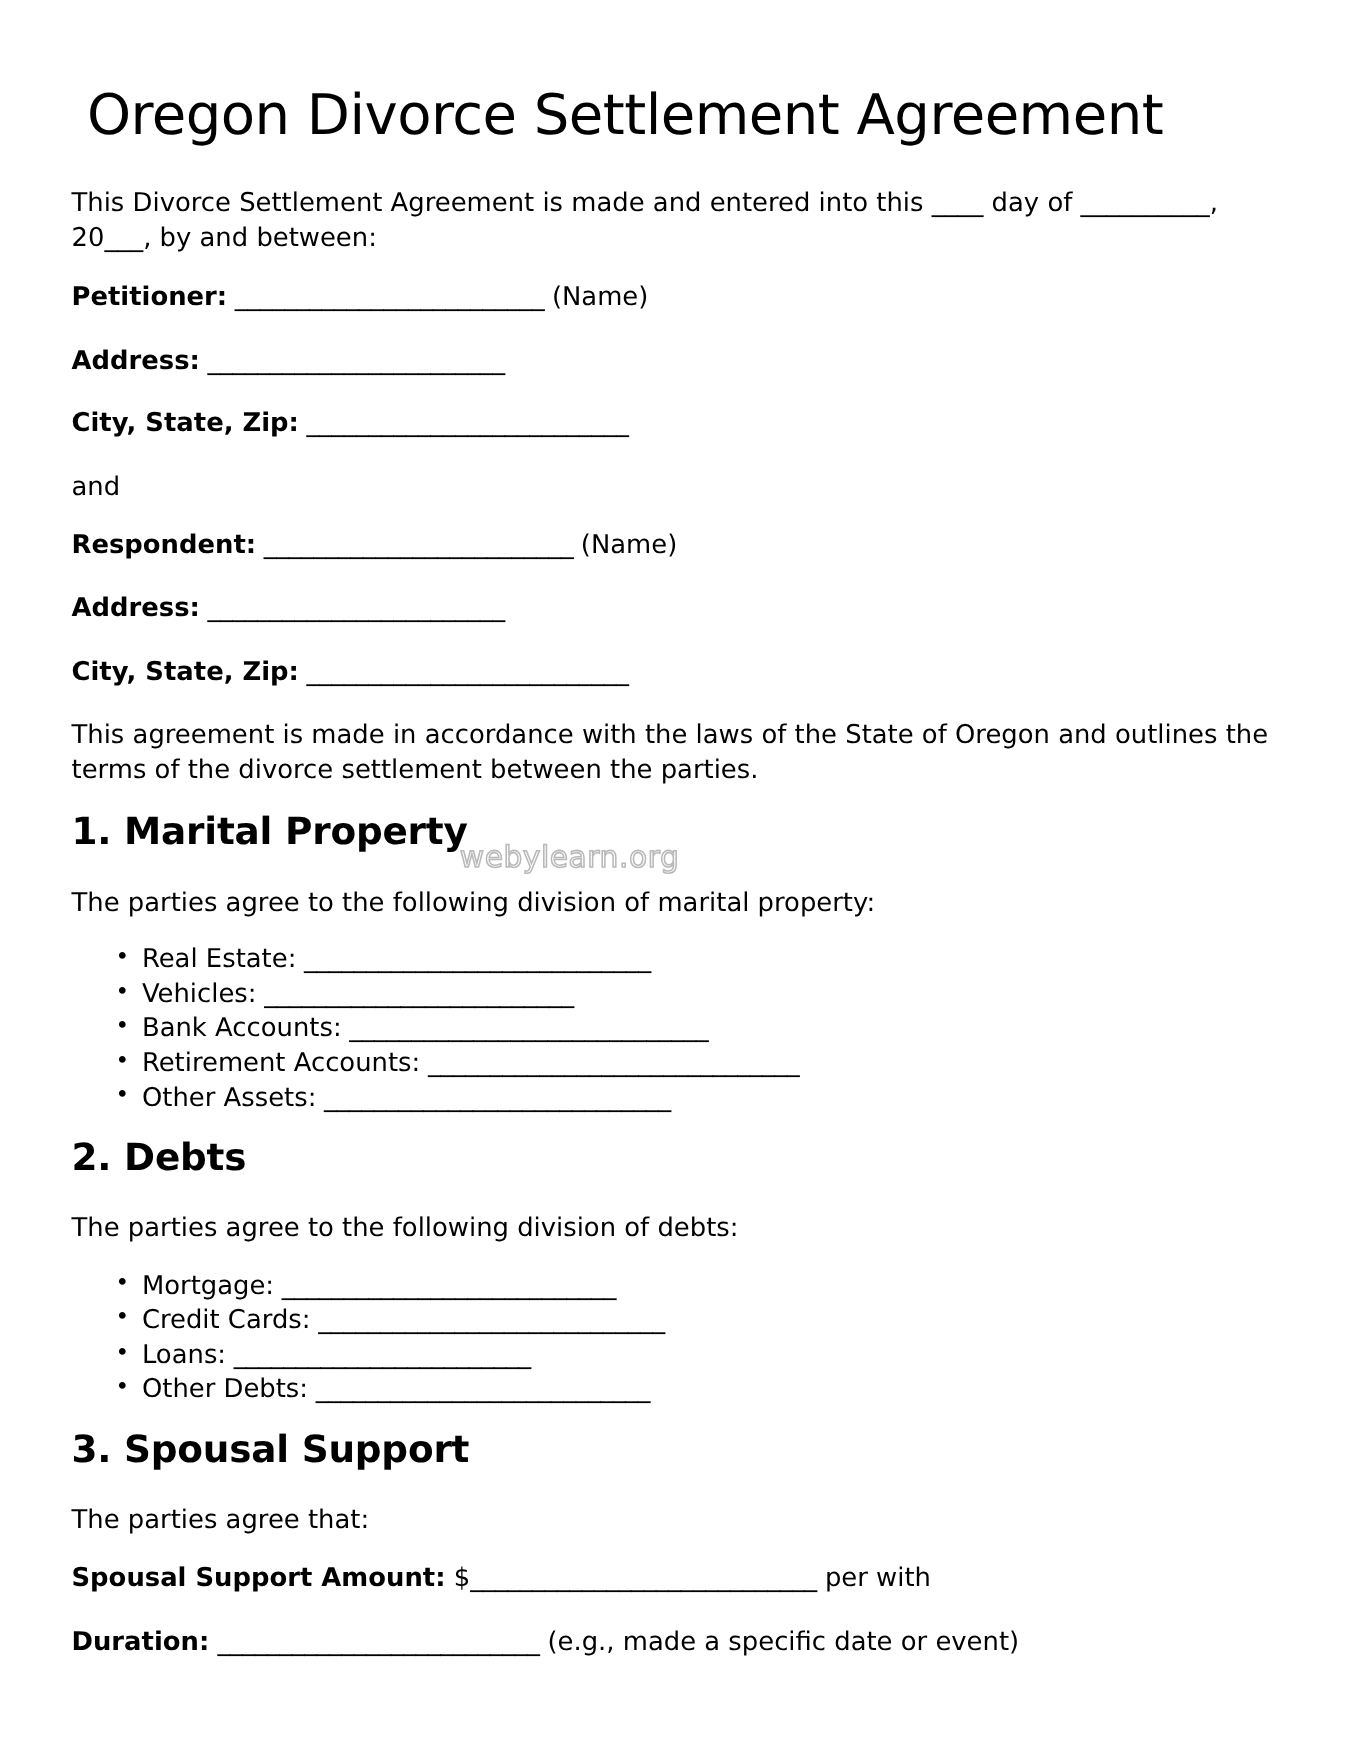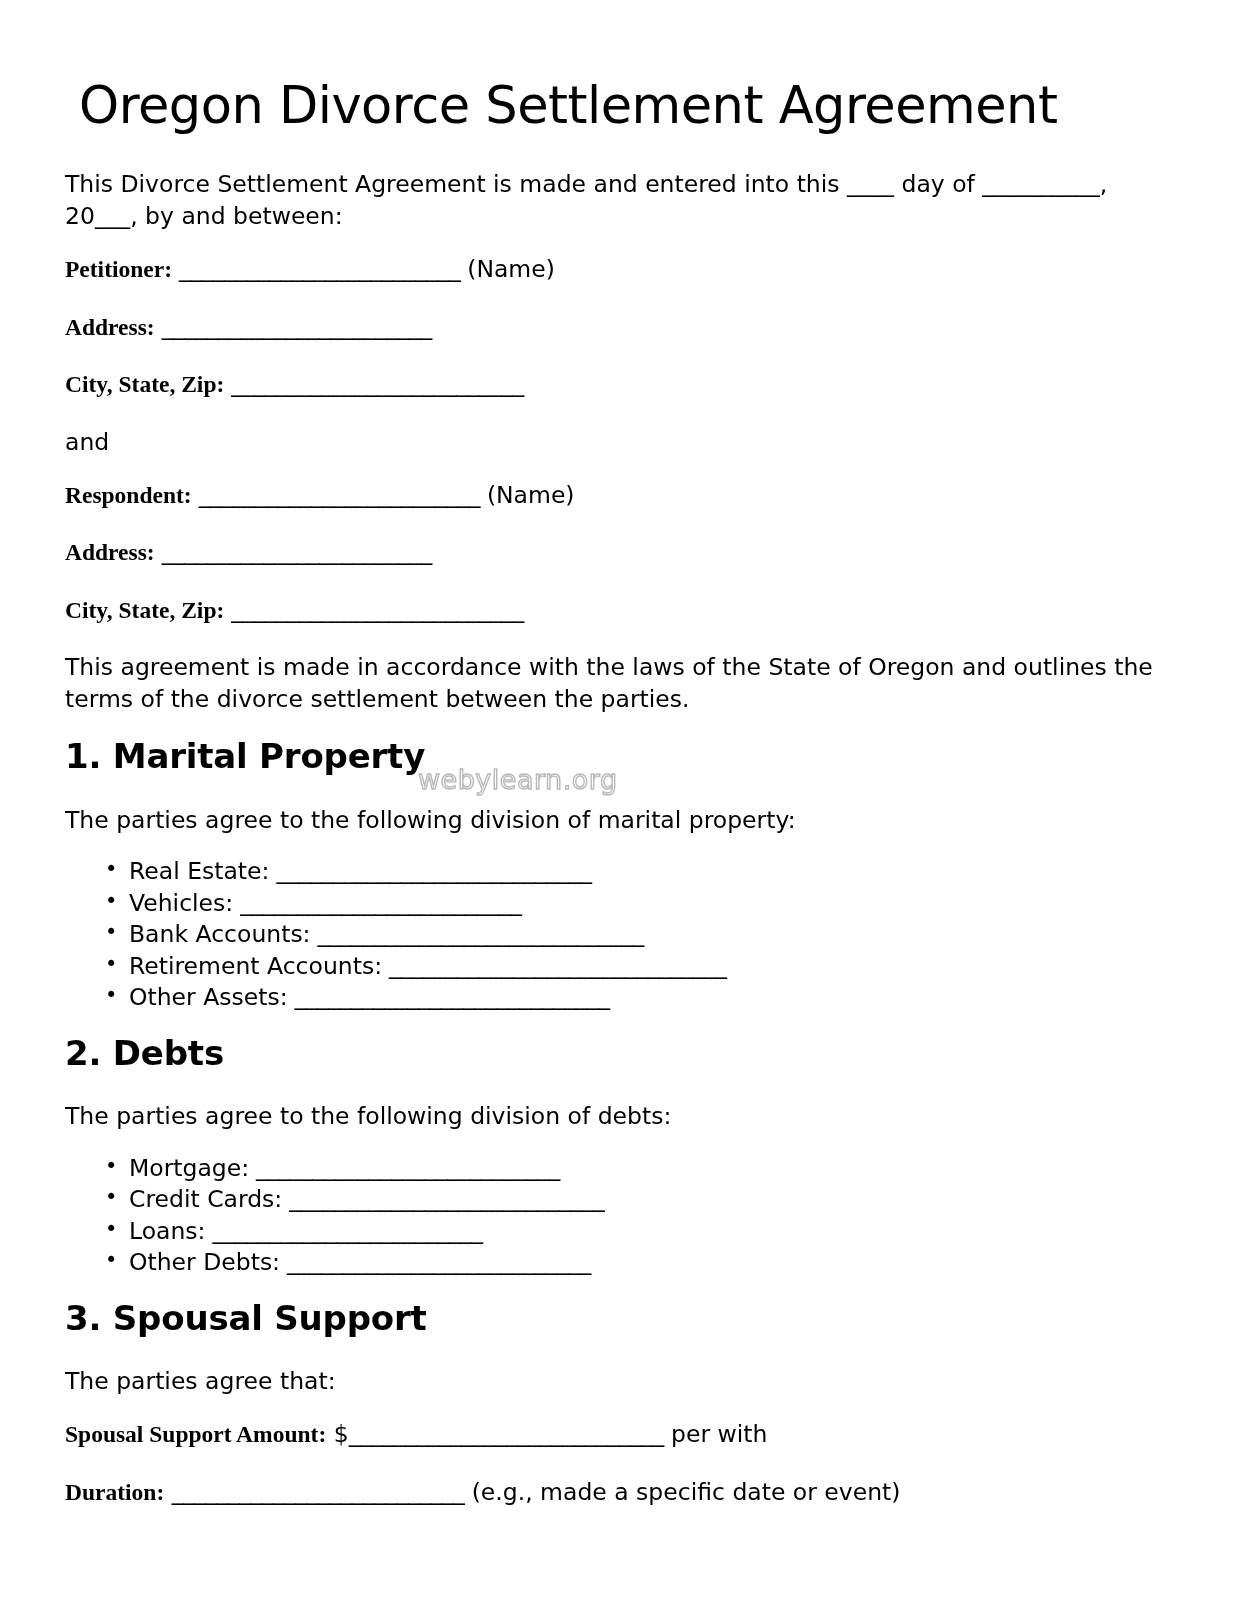--- a/index.html
+++ b/index.html
@@ -65,21 +65,20 @@
   p.para.tight {
     margin-bottom: 20px;
   }
   .fieldline {
     font-size: 23.5px;
     line-height: 1.34;
     margin: 0 0 26px 0;
   }
   .fieldline .lbl {
     font-weight: 700;
-    font-family: Liberation Serif, serif;
   }
   .blank {
     font-weight: 400;
     letter-spacing: -0.5px;
     white-space: pre;
   }
   .note {
     font-weight: 400;
   }
 

